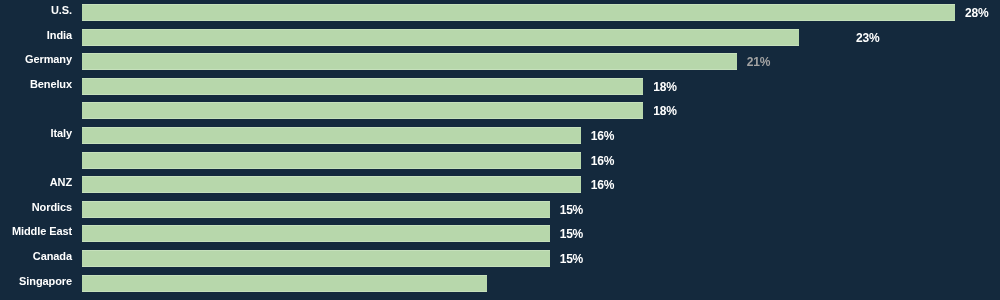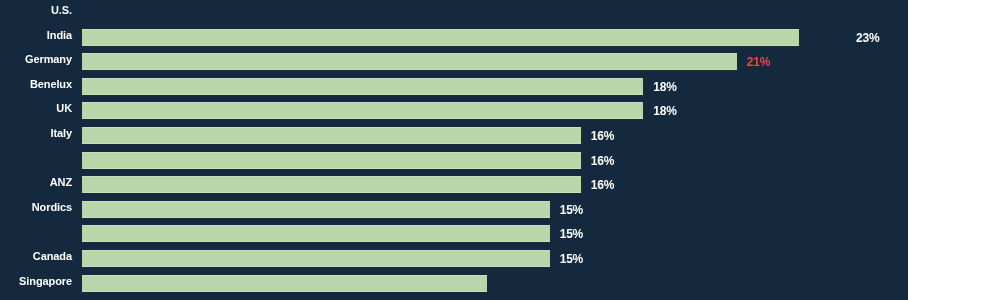--- a/index.html
+++ b/index.html
@@ -8,21 +8,21 @@
     padding: 0;
   }
   body {
     width: 1000px;
     height: 300px;
     overflow: hidden;
     font-family: "Liberation Sans", sans-serif;
   }
   #chart-root {
     position: relative;
-    width: 908px;
+    width: 1000px;
     height: 300px;
     background: #14293d;
     overflow: hidden;
   }
   .rows {
     position: absolute;
     left: 0;
     top: 0;
     width: 1000px;
   }
@@ -74,44 +74,47 @@
     white-space: nowrap;
   }
 </style>
 </head>
 <body>
 
 <div id="chart-root" style="background: rgb(20, 41, 61);">
   <div class="rows">
       <div class="row">
         <div class="row-label">U.S.</div>
+        <div class="bar-track">
+          <div class="bar" style="width: 873px; background: rgb(183, 215, 171); border-top-color: rgb(198, 224, 188); border-bottom-color: rgb(198, 224, 188);"></div>
+          <div class="bar-value" style="left: 883px; color: rgb(255, 255, 255);">28%</div>
+        </div>
       </div>
       <div class="row">
         <div class="row-label">India</div>
         <div class="bar-track">
           <div class="bar" style="width: 717.107px; background: rgb(183, 215, 171); border-top-color: rgb(198, 224, 188); border-bottom-color: rgb(198, 224, 188);"></div>
           <div class="bar-value" style="left: 727.107px; color: rgb(255, 255, 255); margin-left: 47px;">23%</div>
         </div>
       </div>
       <div class="row">
         <div class="row-label">Germany</div>
         <div class="bar-track">
           <div class="bar" style="width: 654.75px; background: rgb(183, 215, 171); border-top-color: rgb(198, 224, 188); border-bottom-color: rgb(198, 224, 188);"></div>
-          <div class="bar-value" style="left: 664.75px; color: #ef4444;">21%</div>
+          <div class="bar-value" style="left: 664.75px; color: #a3a3a3;">21%</div>
         </div>
       </div>
       <div class="row">
         <div class="row-label">Benelux</div>
         <div class="bar-track">
           <div class="bar" style="width: 561.214px; background: rgb(183, 215, 171); border-top-color: rgb(198, 224, 188); border-bottom-color: rgb(198, 224, 188);"></div>
           <div class="bar-value" style="left: 571.214px; color: rgb(255, 255, 255);">18%</div>
         </div>
       </div>
       <div class="row">
-        <div class="row-label">UK</div>
         <div class="bar-track">
           <div class="bar" style="width: 561.214px; background: rgb(183, 215, 171); border-top-color: rgb(198, 224, 188); border-bottom-color: rgb(198, 224, 188);"></div>
           <div class="bar-value" style="left: 571.214px; color: rgb(255, 255, 255);">18%</div>
         </div>
       </div>
       <div class="row">
         <div class="row-label">Italy</div>
         <div class="bar-track">
           <div class="bar" style="width: 498.857px; background: rgb(183, 215, 171); border-top-color: rgb(198, 224, 188); border-bottom-color: rgb(198, 224, 188);"></div>
           <div class="bar-value" style="left: 508.857px; color: rgb(255, 255, 255);">16%</div>
@@ -131,20 +134,21 @@
         </div>
       </div>
       <div class="row">
         <div class="row-label">Nordics</div>
         <div class="bar-track">
           <div class="bar" style="width: 467.679px; background: rgb(183, 215, 171); border-top-color: rgb(198, 224, 188); border-bottom-color: rgb(198, 224, 188);"></div>
           <div class="bar-value" style="left: 477.679px; color: rgb(255, 255, 255);">15%</div>
         </div>
       </div>
       <div class="row">
+        <div class="row-label">Middle East</div>
         <div class="bar-track">
           <div class="bar" style="width: 467.679px; background: rgb(183, 215, 171); border-top-color: rgb(198, 224, 188); border-bottom-color: rgb(198, 224, 188);"></div>
           <div class="bar-value" style="left: 477.679px; color: rgb(255, 255, 255);">15%</div>
         </div>
       </div>
       <div class="row">
         <div class="row-label">Canada</div>
         <div class="bar-track">
           <div class="bar" style="width: 467.679px; background: rgb(183, 215, 171); border-top-color: rgb(198, 224, 188); border-bottom-color: rgb(198, 224, 188);"></div>
           <div class="bar-value" style="left: 477.679px; color: rgb(255, 255, 255);">15%</div>

